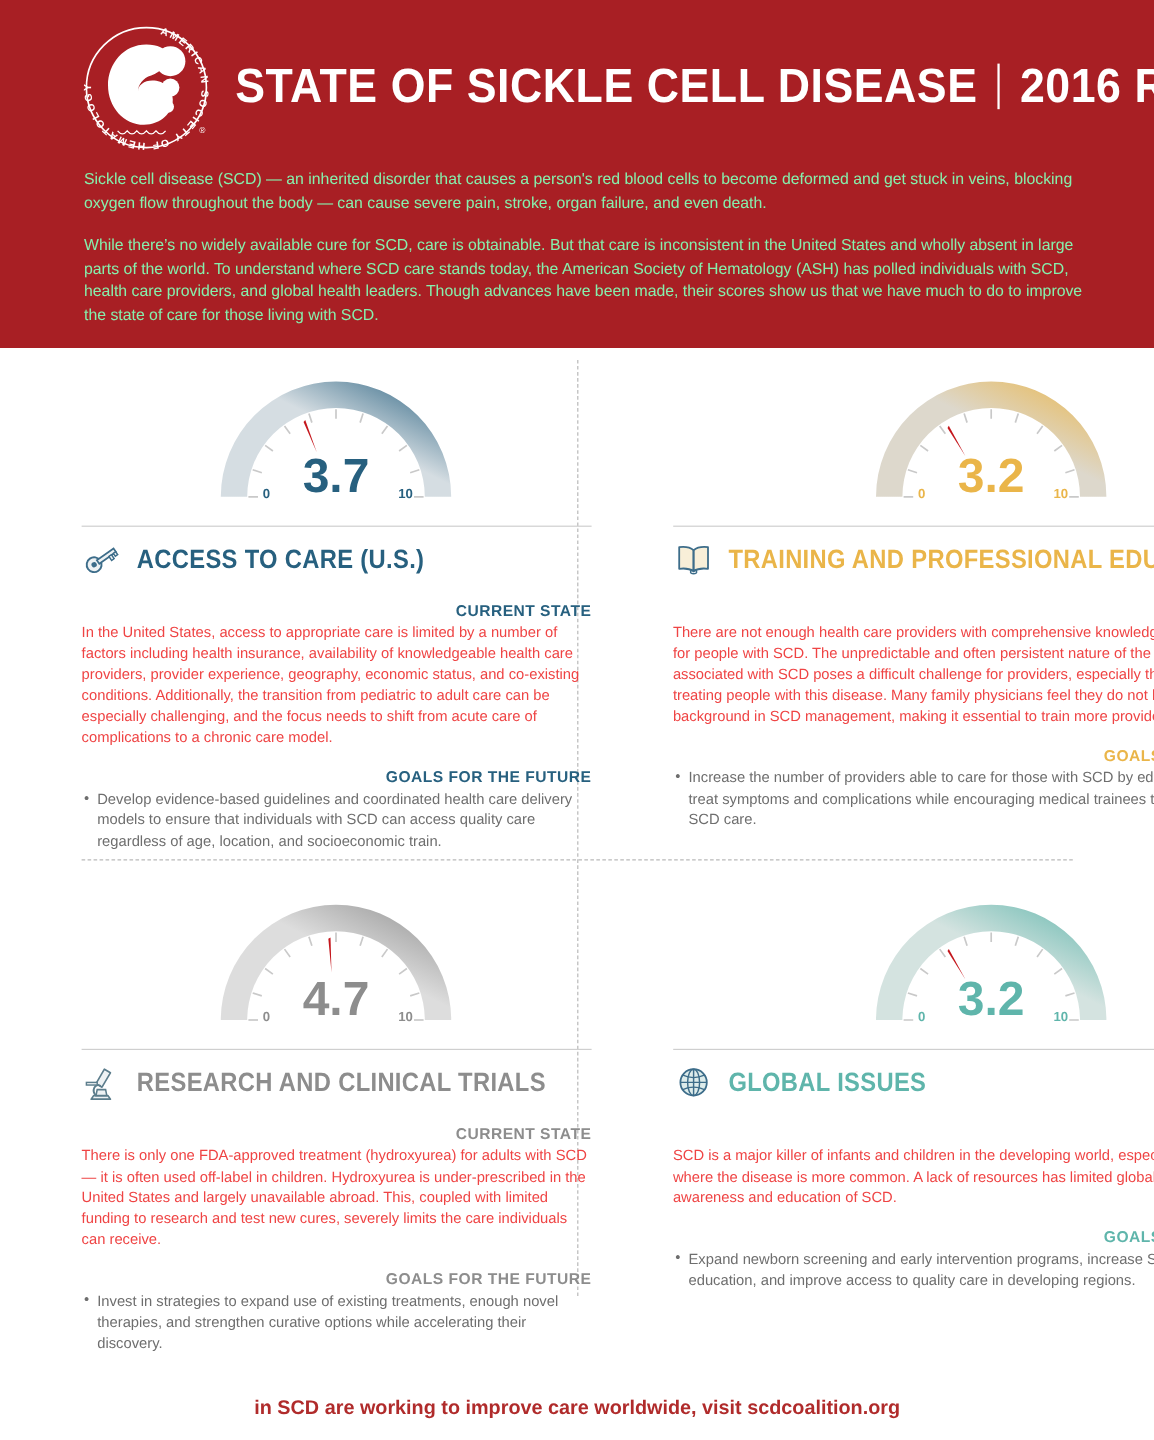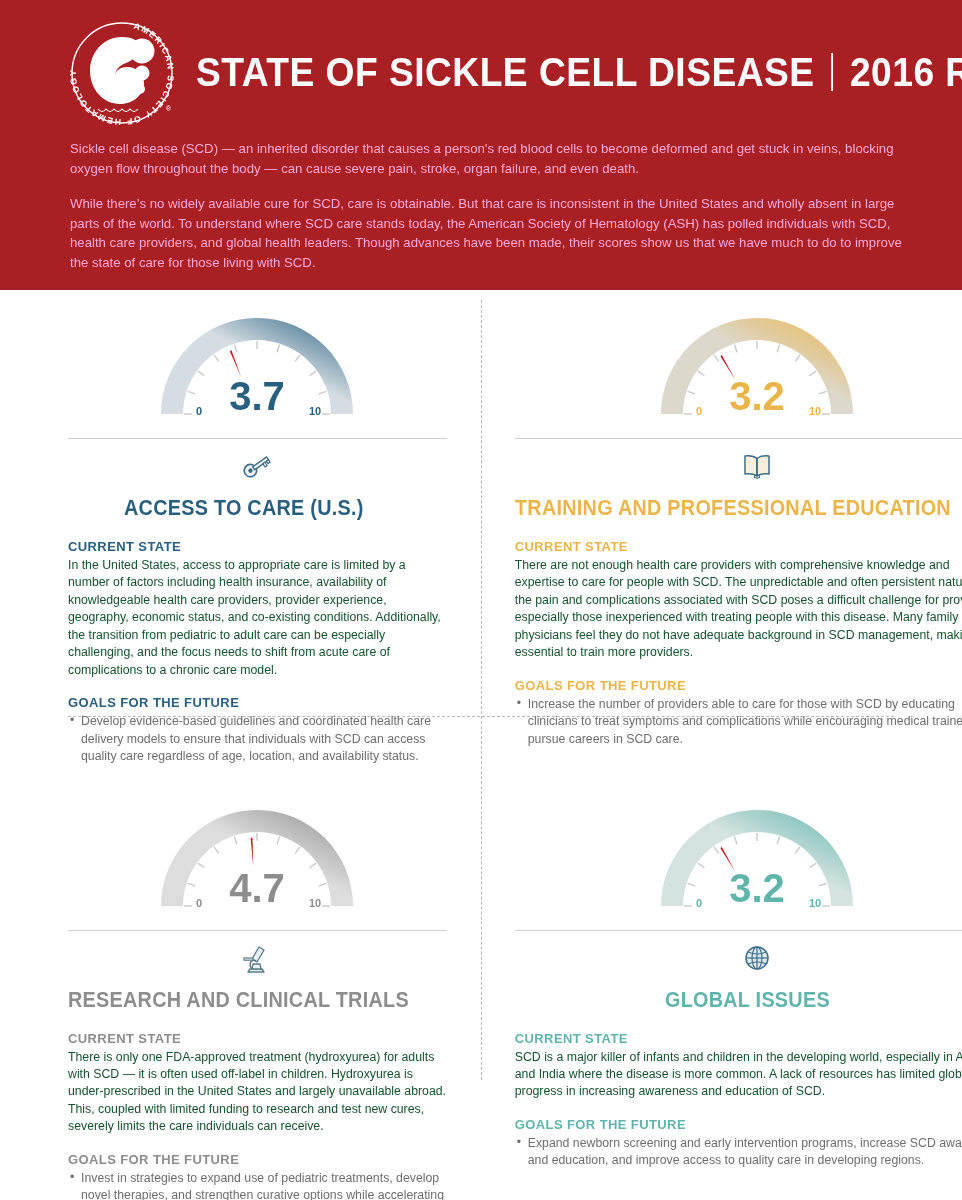--- a/index.html
+++ b/index.html
@@ -55,21 +55,21 @@
     width: 2px;
     height: 38px;
     background: #ffffff;
     margin: 0 18px;
     vertical-align: middle;
   }
   .headline-sub { display:inline-block; }
 
   .header-body {
     padding: 14px 51px 0 70px;
-    color: #f9a8d4;
+    color: #86efac;
     font-size: 13.2px;
     line-height: 1.48;
   }
   .header-body p { margin-bottom: 16px; }
 
   
   .grid {
     display: grid;
     grid-template-columns: 1fr 1fr;
     grid-template-rows: auto auto;
@@ -111,21 +111,20 @@
     margin: 4px auto 0 auto;
     width: 100%;
   }
 
   .section-head {
     display: flex;
     align-items: center;
     gap: 12px;
     margin: 10px 0 18px 0;
     justify-content: flex-start;
-    flex-direction: column;
   }
   .section-head.centered { justify-content: flex-start; }
 
   .section-icon {
     width: 34px;
     height: 34px;
     flex: 0 0 34px;
     display: flex;
     align-items: center;
     justify-content: center;
@@ -139,26 +138,27 @@
     transform: scaleX(0.9);
     transform-origin: left center;
     white-space: nowrap;
   }
 
   .sub-head {
     font-size: 13px;
     font-weight: bold;
     letter-spacing: 0.4px;
     margin-bottom: 3px;
+    text-align: right;
   }
 
   .body-text {
     font-size: 12.3px;
     line-height: 1.42;
-    color: #14532d;
+    color: #ef4444;
     margin-bottom: 16px;
   }
 
   .bullet-list { list-style: none; }
   .bullet-list li {
     font-size: 12.3px;
     line-height: 1.42;
     color: #6e6e6e;
     position: relative;
     padding-left: 13px;
@@ -280,21 +280,21 @@
         </svg>
       </span>
       <span class="section-title t-blue">ACCESS TO CARE (U.S.)</span>
     </div>
 
     <div class="sub-head t-blue">CURRENT STATE</div>
     <div class="body-text">In the United States, access to appropriate care is limited by a number of factors including health insurance, availability of knowledgeable health care providers, provider experience, geography, economic status, and co-existing conditions. Additionally, the transition from pediatric to adult care can be especially challenging, and the focus needs to shift from acute care of complications to a chronic care model.</div>
 
     <div class="sub-head t-blue">GOALS FOR THE FUTURE</div>
     <ul class="bullet-list">
-      <li>Develop evidence-based guidelines and coordinated health care delivery models to ensure that individuals with SCD can access quality care regardless of age, location, and availability status.</li>
+      <li>Develop evidence-based guidelines and coordinated health care delivery models to ensure that individuals with SCD can access quality care regardless of age, location, and socioeconomic train.</li>
     </ul>
   </div>
 
   <div class="quad right">
     <div class="gauge-wrap">
       <div class="gauge-inner">
         <svg class="gauge-svg" viewBox="0 0 230 120" width="230" height="120">
             <defs>
               <linearGradient id="grad1" x1="0%" y1="100%" x2="100%" y2="0%">
                 <stop offset="0%" stop-color="#ddd8cc"></stop>
@@ -387,21 +387,21 @@
         </svg>
       </span>
       <span class="section-title t-gray">RESEARCH AND CLINICAL TRIALS</span>
     </div>
 
     <div class="sub-head t-gray">CURRENT STATE</div>
     <div class="body-text">There is only one FDA-approved treatment (hydroxyurea) for adults with SCD — it is often used off-label in children. Hydroxyurea is under-prescribed in the United States and largely unavailable abroad. This, coupled with limited funding to research and test new cures, severely limits the care individuals can receive.</div>
 
     <div class="sub-head t-gray">GOALS FOR THE FUTURE</div>
     <ul class="bullet-list">
-      <li>Invest in strategies to expand use of pediatric treatments, develop novel therapies, and strengthen curative options while accelerating their discovery.</li>
+      <li>Invest in strategies to expand use of existing treatments, enough novel therapies, and strengthen curative options while accelerating their discovery.</li>
     </ul>
   </div>
 
   <div class="quad right" style="padding-top:30px;">
     <div class="gauge-wrap">
       <div class="gauge-inner">
         <svg class="gauge-svg" viewBox="0 0 230 120" width="230" height="120">
             <defs>
               <linearGradient id="grad3" x1="0%" y1="100%" x2="100%" y2="0%">
                 <stop offset="0%" stop-color="#d4e3e0"></stop>

